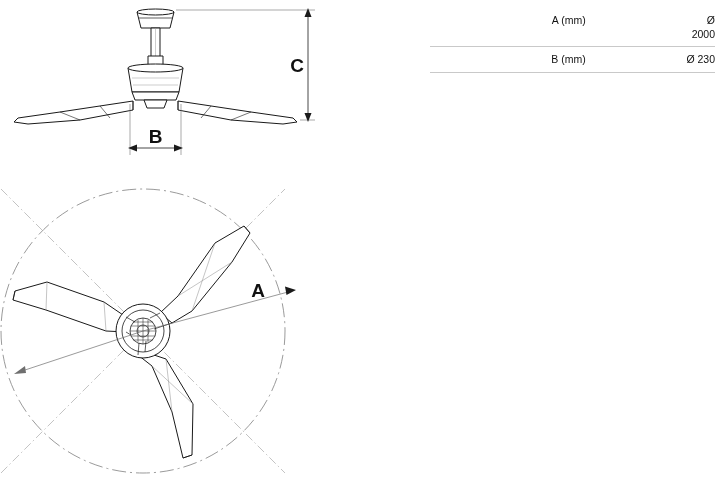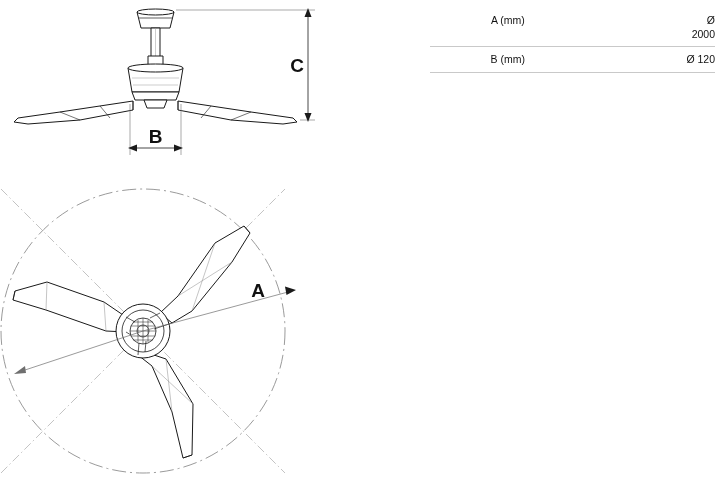--- a/index.html
+++ b/index.html
@@ -43,21 +43,21 @@
   #spec-table td {
     padding: 5px 0 5px 0;
     border-bottom: 1px solid #c9c9c9;
     vertical-align: top;
     line-height: 1.35;
   }
   #spec-table tr:first-child td {
     border-top: none;
   }
   #spec-table td.label {
-    text-align: center;
+    text-align: right;
     white-space: nowrap;
   }
   #spec-table td.value {
     text-align: right;
     white-space: pre-line;
   }
   .dim-letter {
     font-family: "Liberation Sans", sans-serif;
     font-weight: bold;
     font-size: 19px;
@@ -213,18 +213,18 @@
 
   <table id="spec-table">
     <tbody>
       <tr>
         <td class="label">A (mm)</td>
         <td class="value">Ø
 2000</td>
       </tr>
       <tr>
         <td class="label">B (mm)</td>
-        <td class="value">Ø 120</td>
+        <td class="value">Ø 230</td>
       </tr>
     </tbody>
   </table>
 
 </div>
 
 </body></html>

